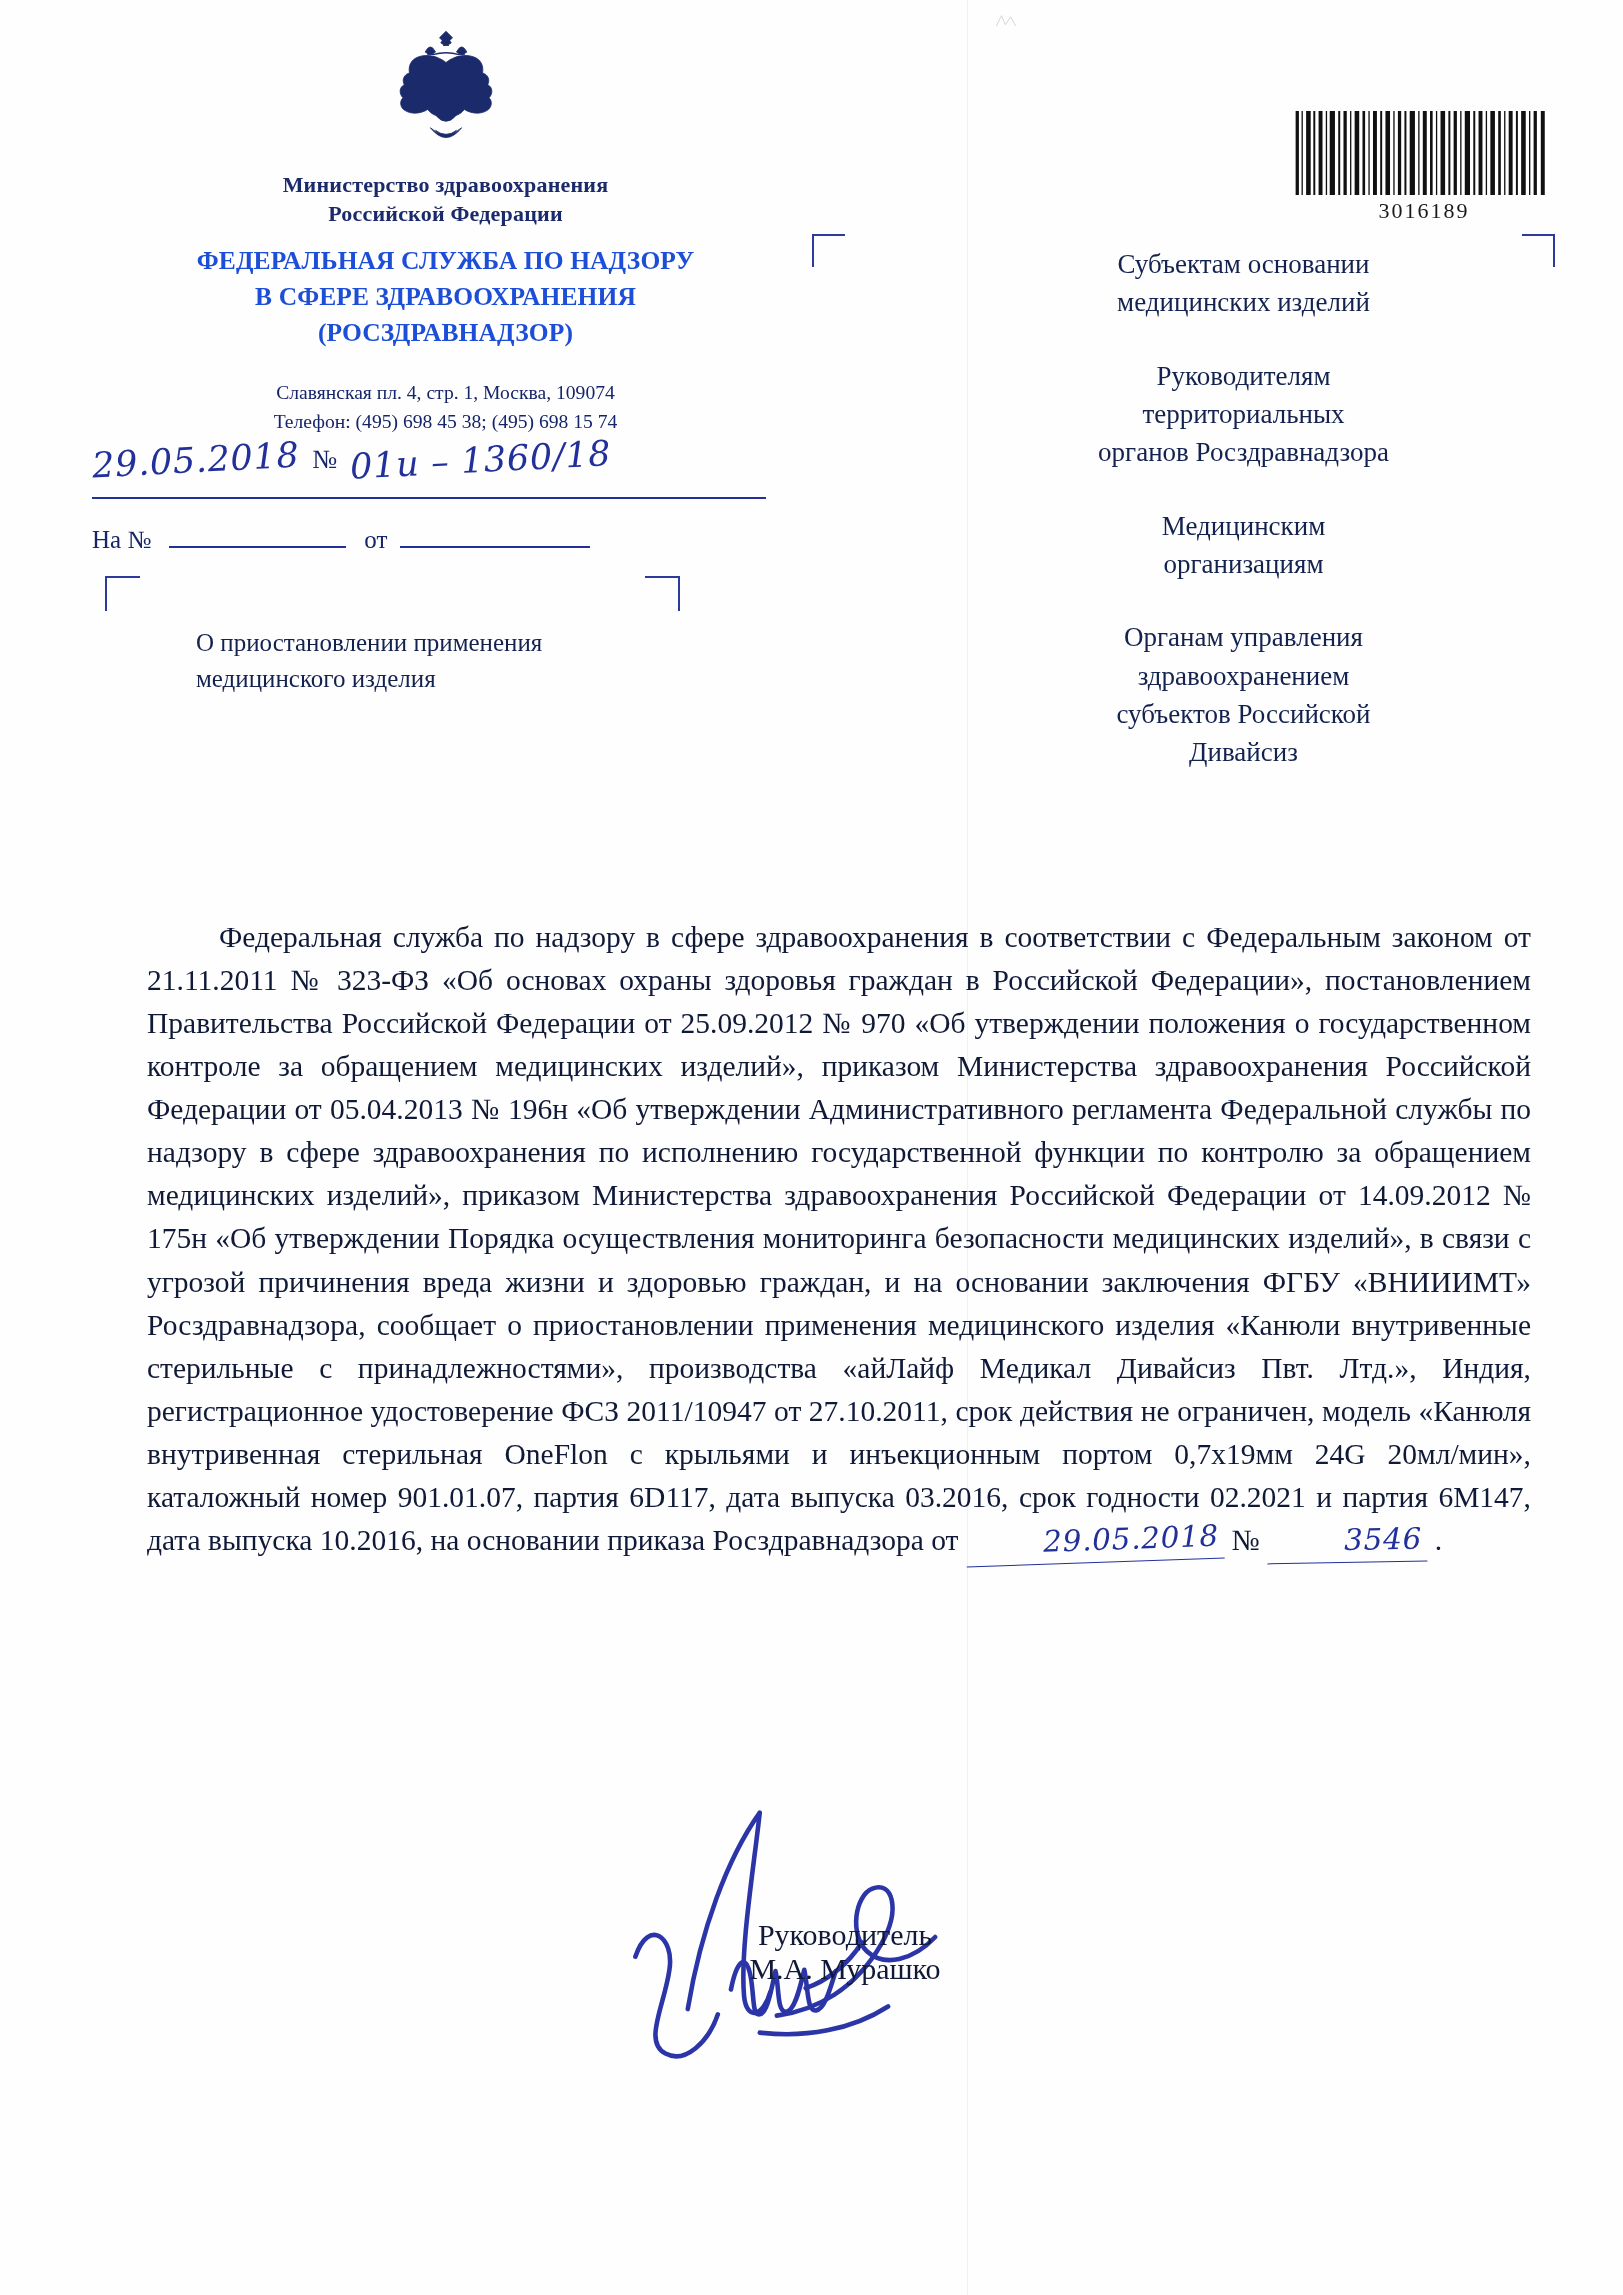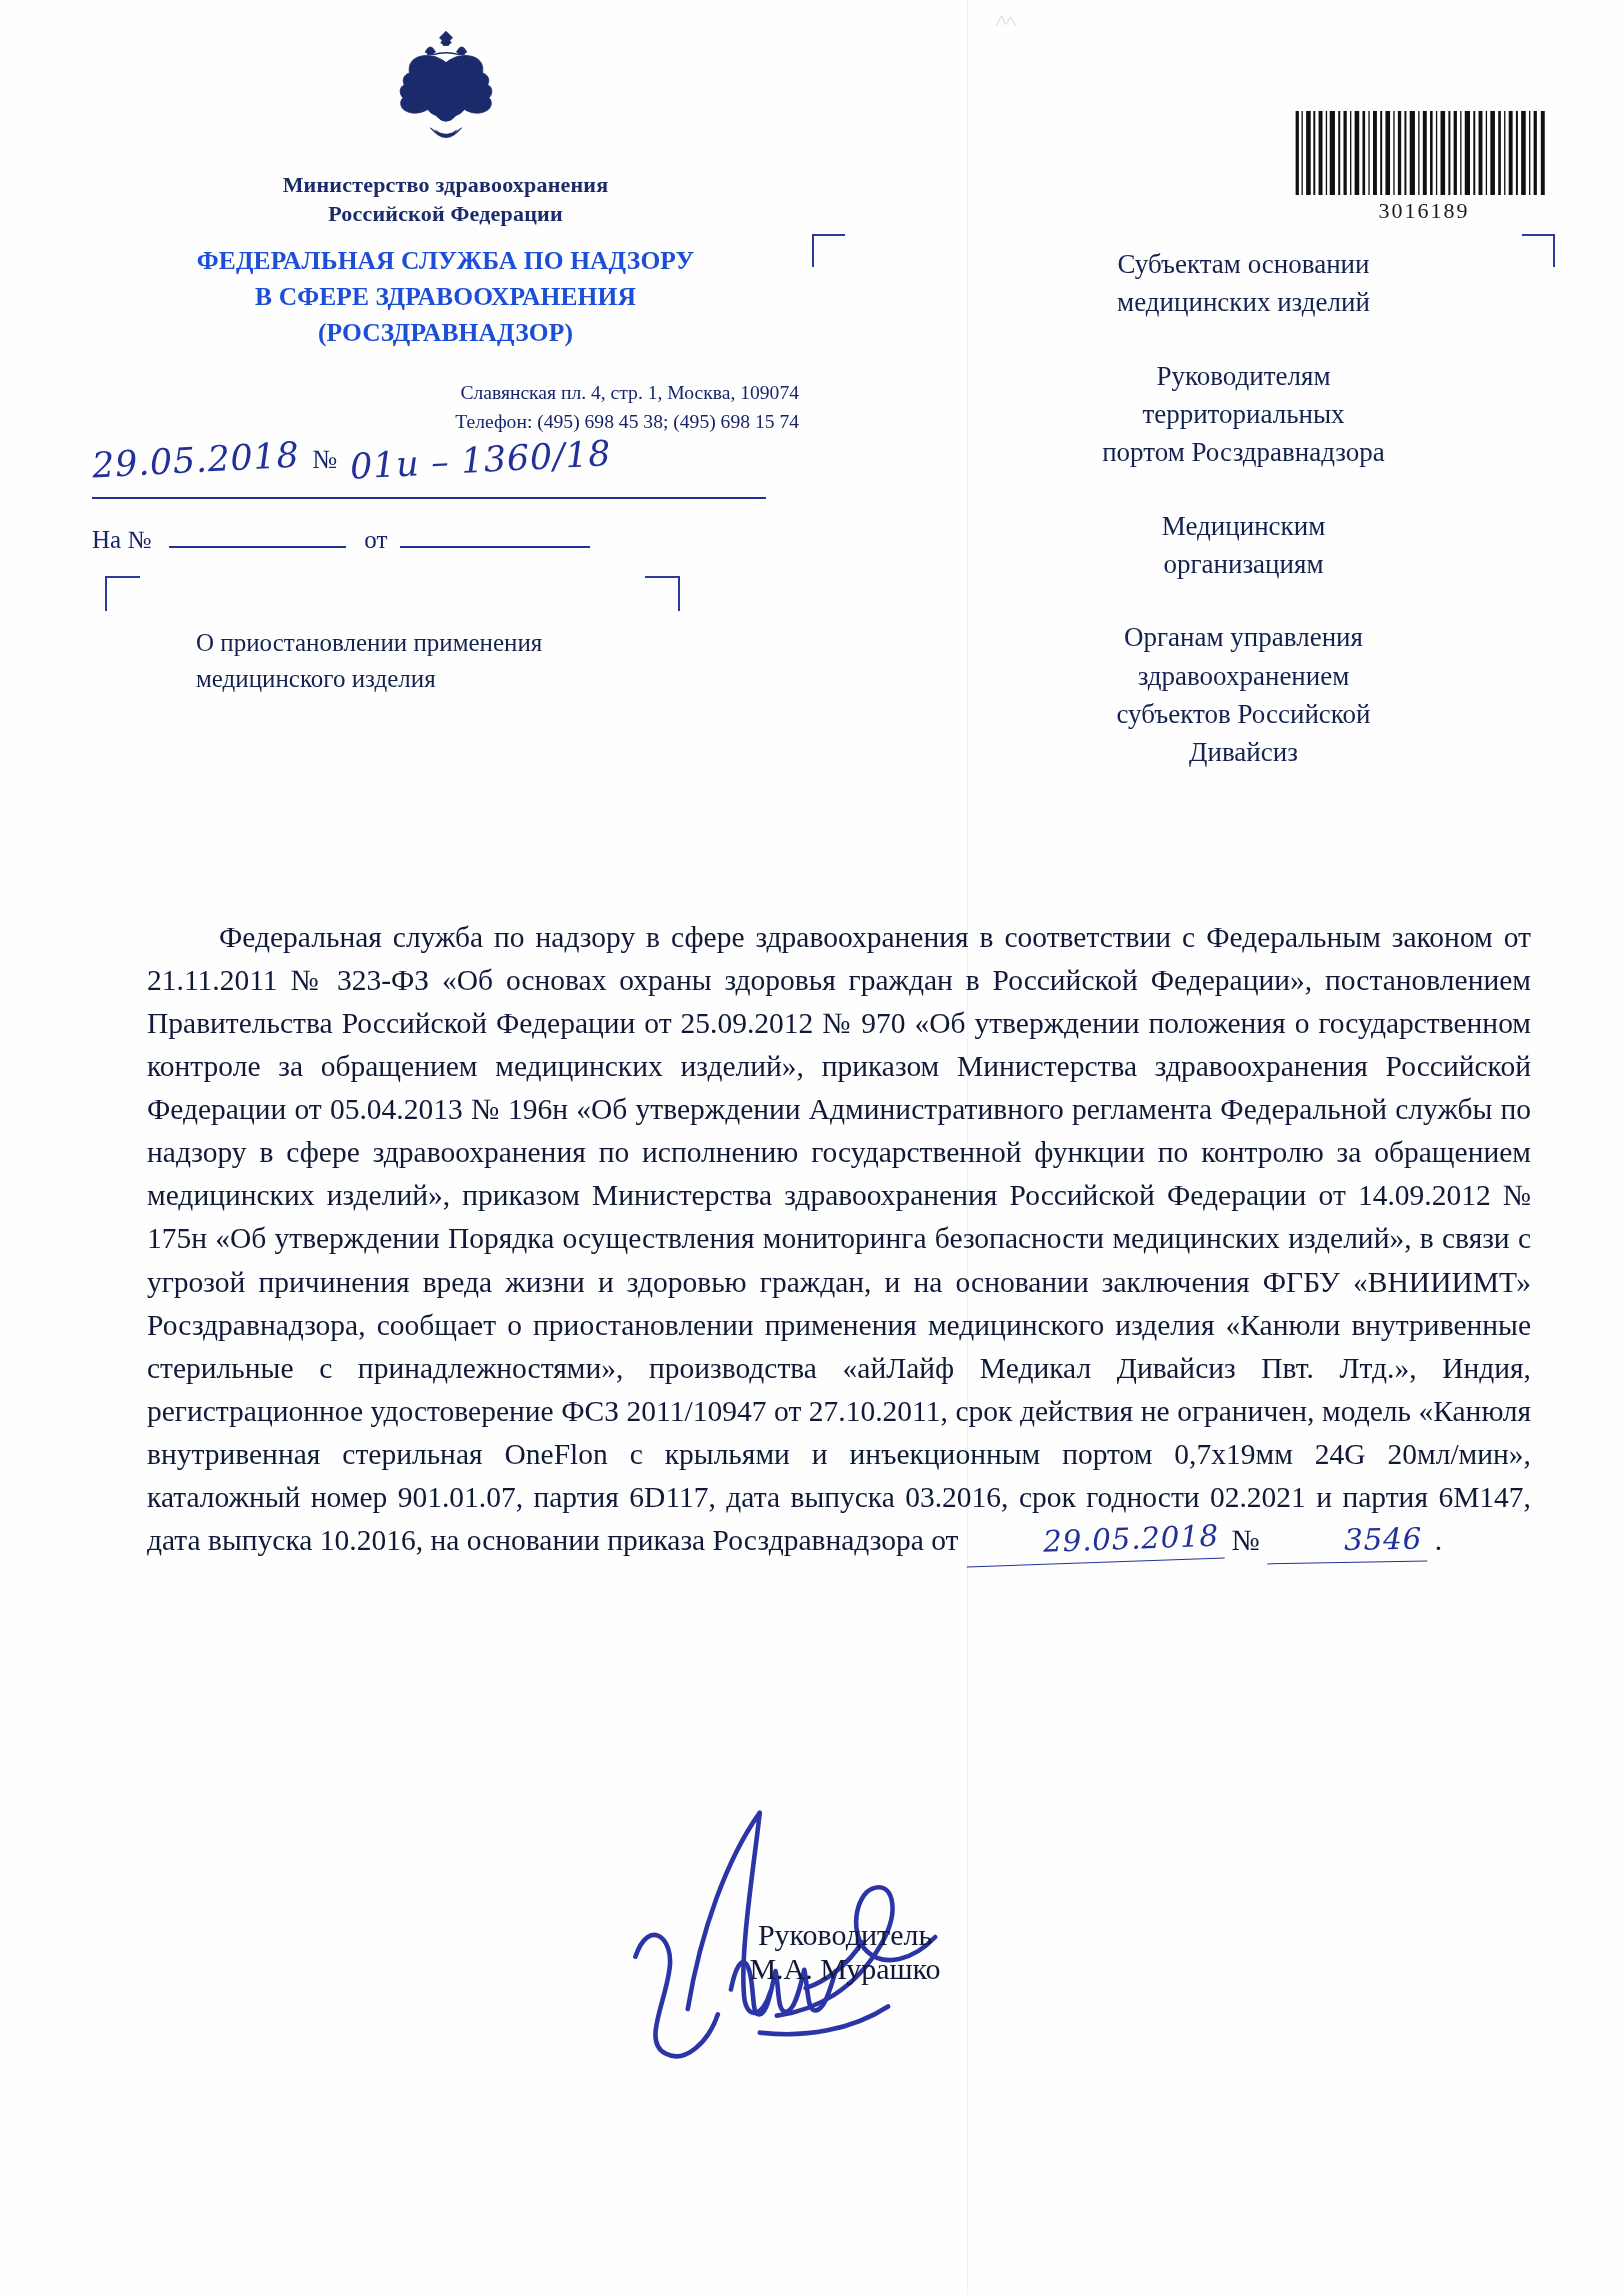--- a/index.html
+++ b/index.html
@@ -56,21 +56,20 @@
     color: #1d4ed8;
     letter-spacing: 0.1px;
   }
 
   .addr {
     margin-top: 27.5px;
     font-size: 19.6px;
     line-height: 1.5;
     color: #16246a;
     font-family: "Liberation Serif", serif;
-    text-align: right;
   }
 
   
   .hand {
     font-family: "DejaVu Serif", serif;
     font-style: italic;
     color: #22309a;
     transform: rotate(-3deg);
     display: inline-block;
     letter-spacing: 0.7px;
@@ -401,21 +400,21 @@
   <div class="bracket" style="left:1522px; top:234px; width:31px; height:31px; border-right-width:2px; border-top-width:2px;"></div>
 
   <div class="addressees">
     <div class="blk">
       <div>Субъектам основании</div>
       <div>медицинских изделий</div>
     </div>
     <div class="blk">
       <div>Руководителям</div>
       <div>территориальных</div>
-      <div>портом Росздравнадзора</div>
+      <div>органов Росздравнадзора</div>
     </div>
     <div class="blk">
       <div>Медицинским</div>
       <div>организациям</div>
     </div>
     <div class="blk">
       <div>Органам управления</div>
       <div>здравоохранением</div>
       <div>субъектов Российской</div>
       <div>Дивайсиз</div>

